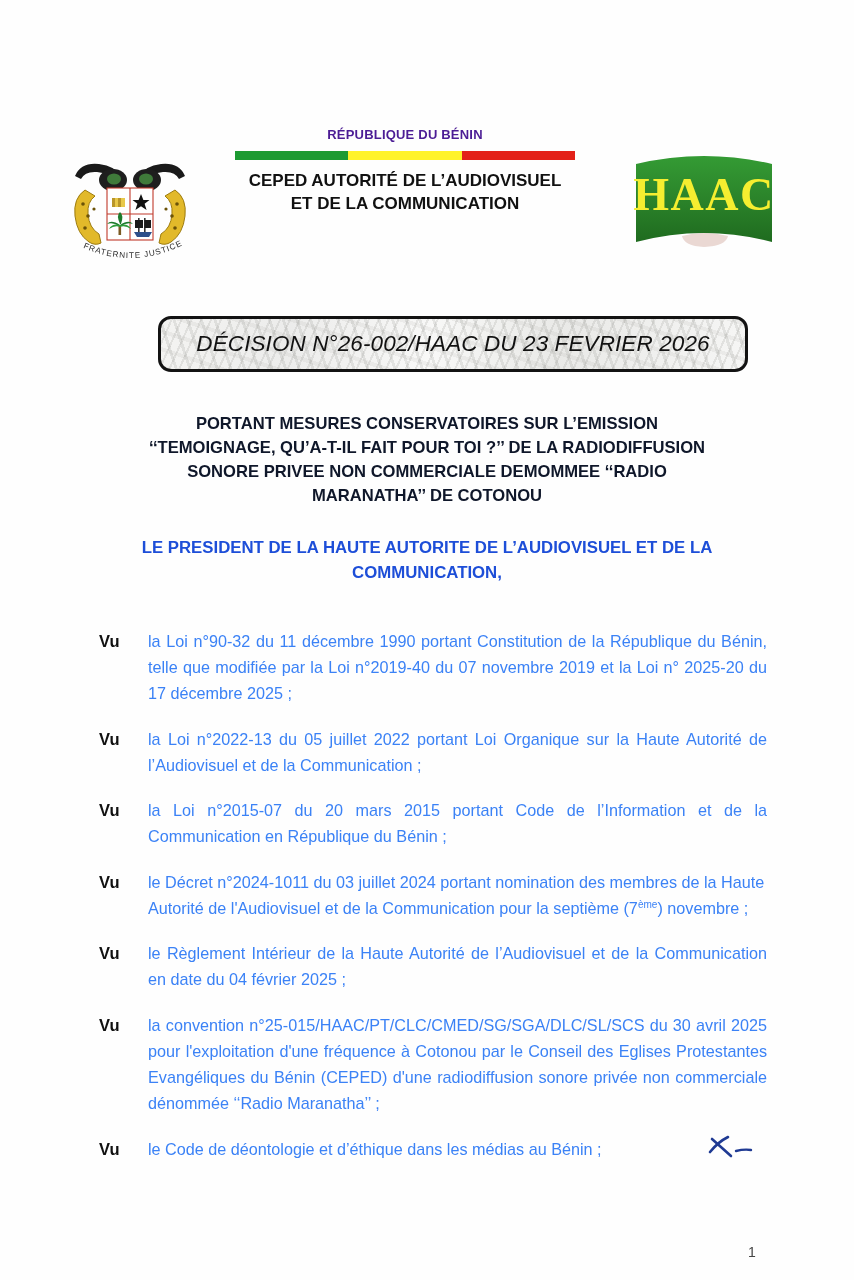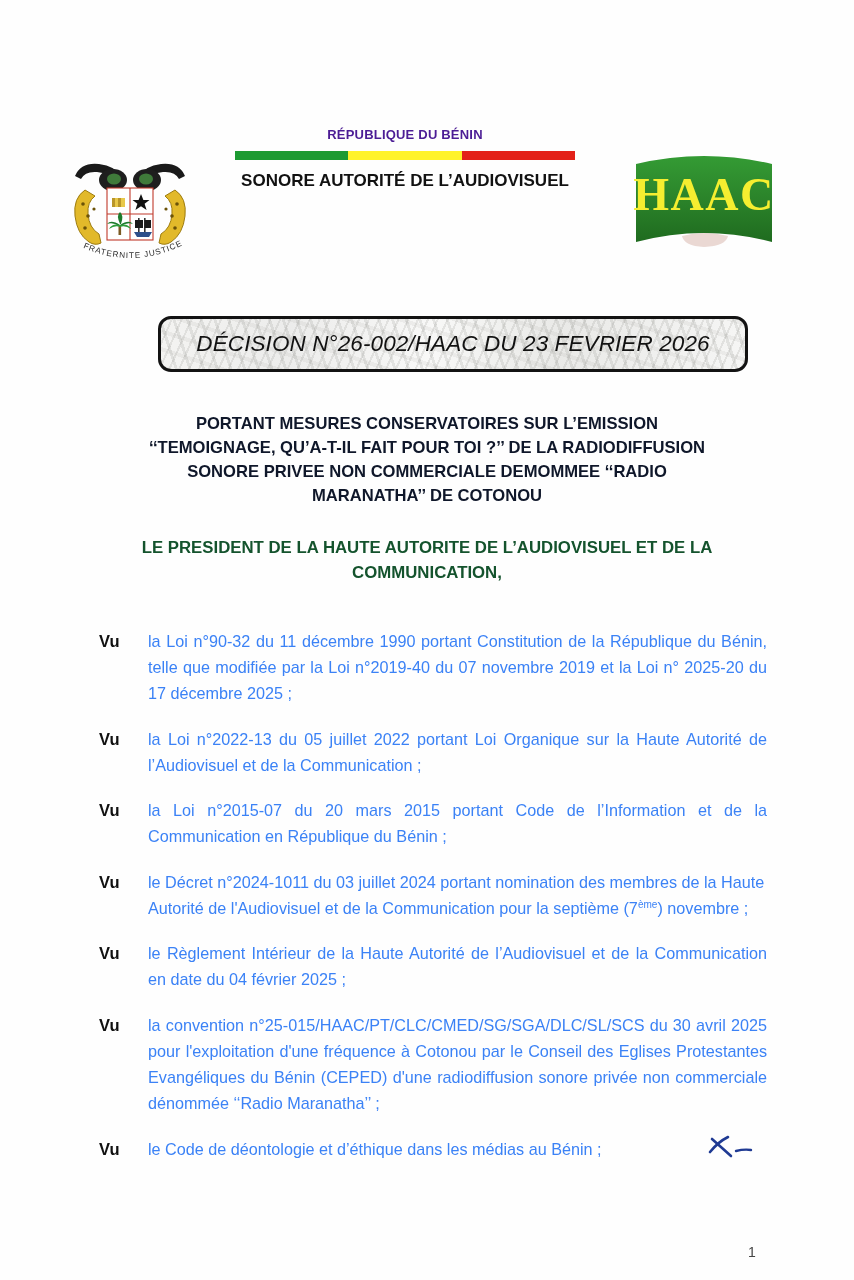--- a/index.html
+++ b/index.html
@@ -126,21 +126,21 @@
   
   .president-heading {
     position: absolute;
     left: 97px;
     top: 535px;
     width: 660px;
     text-align: center;
     font-size: 16.8px;
     font-weight: bold;
     line-height: 1.5;
-    color: #14532d;
+    color: #1d4ed8;
   }
 
   
   .vu-list {
     position: absolute;
     left: 99px;
     top: 628px;
     width: 668px;
   }
   .vu-item {
@@ -258,21 +258,22 @@
     </div>
 
     <div class="header-center">
       <div class="republic-title">RÉPUBLIQUE DU BÉNIN</div>
       <div class="flag-bar">
         <span style="background:#1d9a32"></span>
         <span style="background:#fff32a"></span>
         <span style="background:#e32119"></span>
       </div>
       <div class="authority-title">
-        <div>SONORE AUTORITÉ DE L’AUDIOVISUEL</div>
+        <div>CEPED AUTORITÉ DE L’AUDIOVISUEL</div>
+        <div>ET DE LA COMMUNICATION</div>
       </div>
     </div>
 
     <div class="haac-logo">
       <svg viewBox="0 0 152 110" width="152" height="110" aria-hidden="true">
         <defs>
           <linearGradient id="haacGrad" x1="0" y1="0" x2="0" y2="1">
             <stop offset="0%" stop-color="#349b34"></stop>
             <stop offset="55%" stop-color="#2a8129"></stop>
             <stop offset="100%" stop-color="#1f6b1f"></stop>

